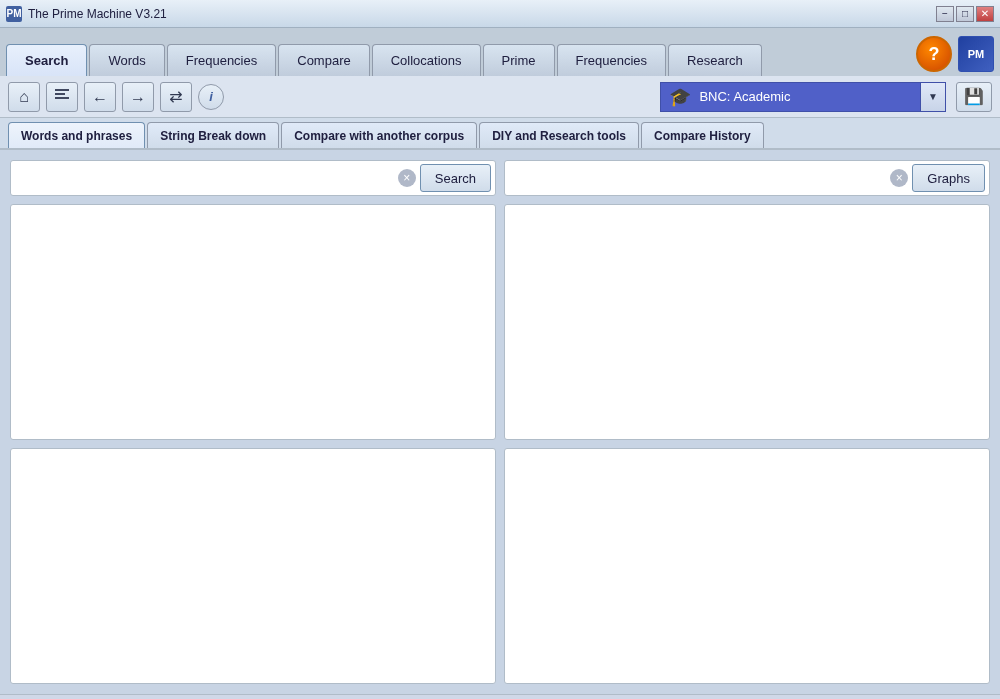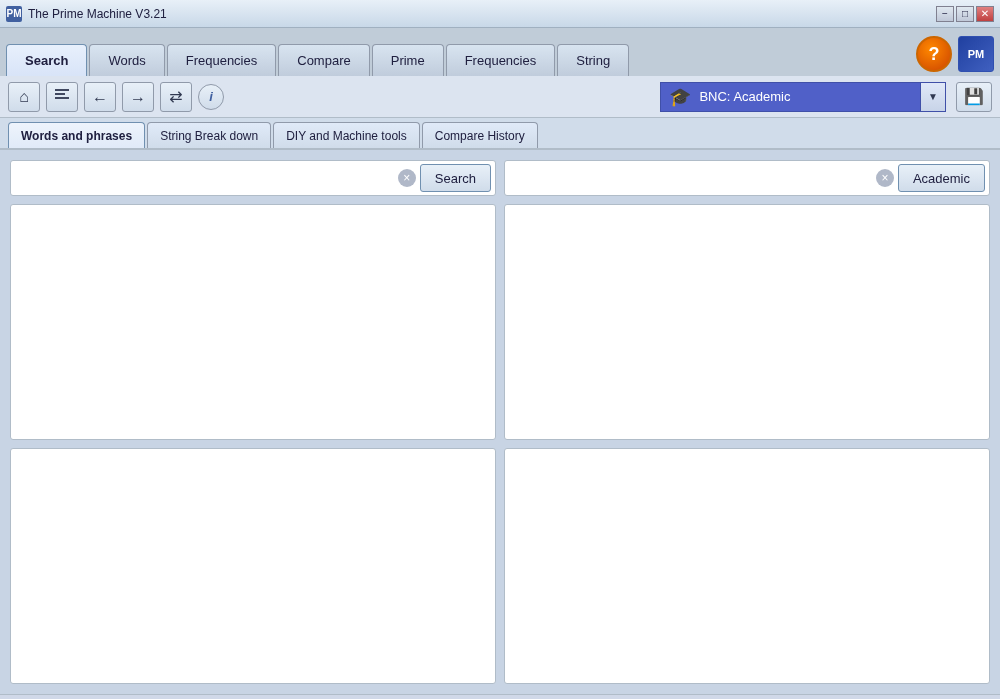--- a/index.html
+++ b/index.html
@@ -234,20 +234,21 @@
       border: 1px solid #909aaa;
       border-bottom: none;
       border-radius: 4px 4px 0 0;
       background: linear-gradient(to bottom, #e0eaf8, #d0dcea);
       cursor: pointer;
       font-size: 12px;
       color: #202040;
       height: 26px;
       display: flex;
       align-items: center;
+      font-weight: bold;
     }
     .sub-tab.active {
       background: linear-gradient(to bottom, #eef4fc, #e0eaf8);
       border-color: #7090b0;
       font-weight: bold;
     }
 
     
     .content-area {
       flex: 1;
@@ -382,27 +383,30 @@
     <div class="tab">
       <span>Words</span>
     </div>
     <div class="tab">
       <span>Frequencies</span>
     </div>
     <div class="tab">
       <span>Compare</span>
     </div>
     <div class="tab">
+      <span>Collocations</span>
+    </div>
+    <div class="tab">
       <span>Prime</span>
     </div>
     <div class="tab">
       <span>Frequencies</span>
     </div>
     <div class="tab">
-      <span>String</span>
+      <span>Research</span>
     </div>
     <div class="tab-spacer"></div>
     <div class="tab-bar-icons">
       <div class="help-icon">?</div>
       <div class="pm-icon">PM</div>
     </div>
   </div>
 
   <div class="toolbar">
     <div class="toolbar-btn">
@@ -443,21 +447,24 @@
   </div>
 
   <div class="sub-tab-bar">
     <div class="sub-tab active">
       <span>Words and phrases</span>
     </div>
     <div class="sub-tab">
       <span>String Break down</span>
     </div>
     <div class="sub-tab">
-      <span>DIY and Machine tools</span>
+      <span>Compare with another corpus</span>
+    </div>
+    <div class="sub-tab">
+      <span>DIY and Research tools</span>
     </div>
     <div class="sub-tab">
       <span>Compare History</span>
     </div>
   </div>
 
   <div class="content-area">
     <div class="panels-row">
 
       <div class="panel-col">
@@ -478,21 +485,21 @@
       </div>
 
       <div class="panel-col">
 
         <div class="search-row">
           <input class="search-input" type="text" placeholder="" style="">
           <button class="clear-btn">
             <span>×</span>
           </button>
           <button class="compare-btn">
-            <span>Academic</span>
+            <span>Graphs</span>
           </button>
         </div>
 
         <div class="result-panel"></div>
 
         <div class="result-panel"></div>
       </div>
 
     </div>
   </div>

